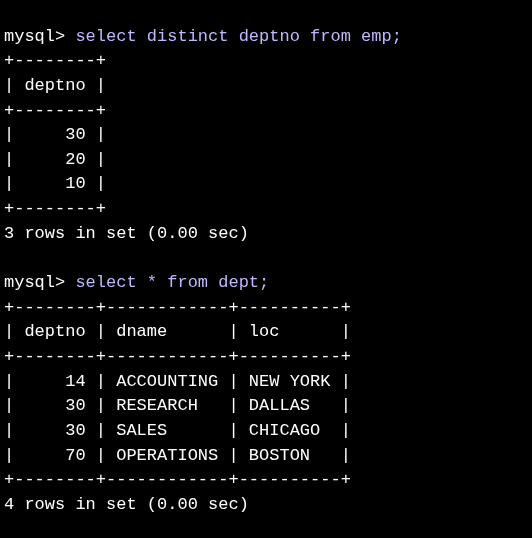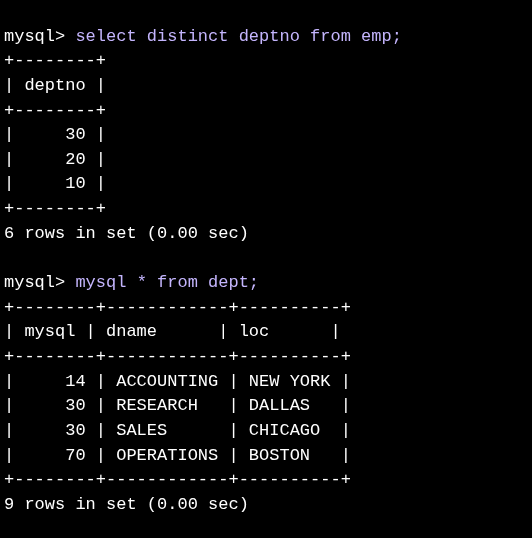--- a/index.html
+++ b/index.html
@@ -27,25 +27,25 @@
 
 <div class="terminal">
 <span class="prompt">mysql&gt;</span><span class="sql"> select distinct deptno from emp;</span>
 <span>+--------+</span>
 <span>| deptno |</span>
 <span>+--------+</span>
 <span>|     30 |</span>
 <span>|     20 |</span>
 <span>|     10 |</span>
 <span>+--------+</span>
-<span>6 rows in set (0.00 sec)</span>
+<span>3 rows in set (0.00 sec)</span>
 <span> </span>
-<span class="prompt">mysql&gt;</span><span class="sql"> mysql * from dept;</span>
+<span class="prompt">mysql&gt;</span><span class="sql"> select * from dept;</span>
 <span>+--------+------------+----------+</span>
-<span>| mysql | dname      | loc      |</span>
+<span>| deptno | dname      | loc      |</span>
 <span>+--------+------------+----------+</span>
 <span>|     14 | ACCOUNTING | NEW YORK |</span>
 <span>|     30 | RESEARCH   | DALLAS   |</span>
 <span>|     30 | SALES      | CHICAGO  |</span>
 <span>|     70 | OPERATIONS | BOSTON   |</span>
 <span>+--------+------------+----------+</span>
-<span>9 rows in set (0.00 sec)</span>
+<span>4 rows in set (0.00 sec)</span>
 </div>
 
 </body></html>

